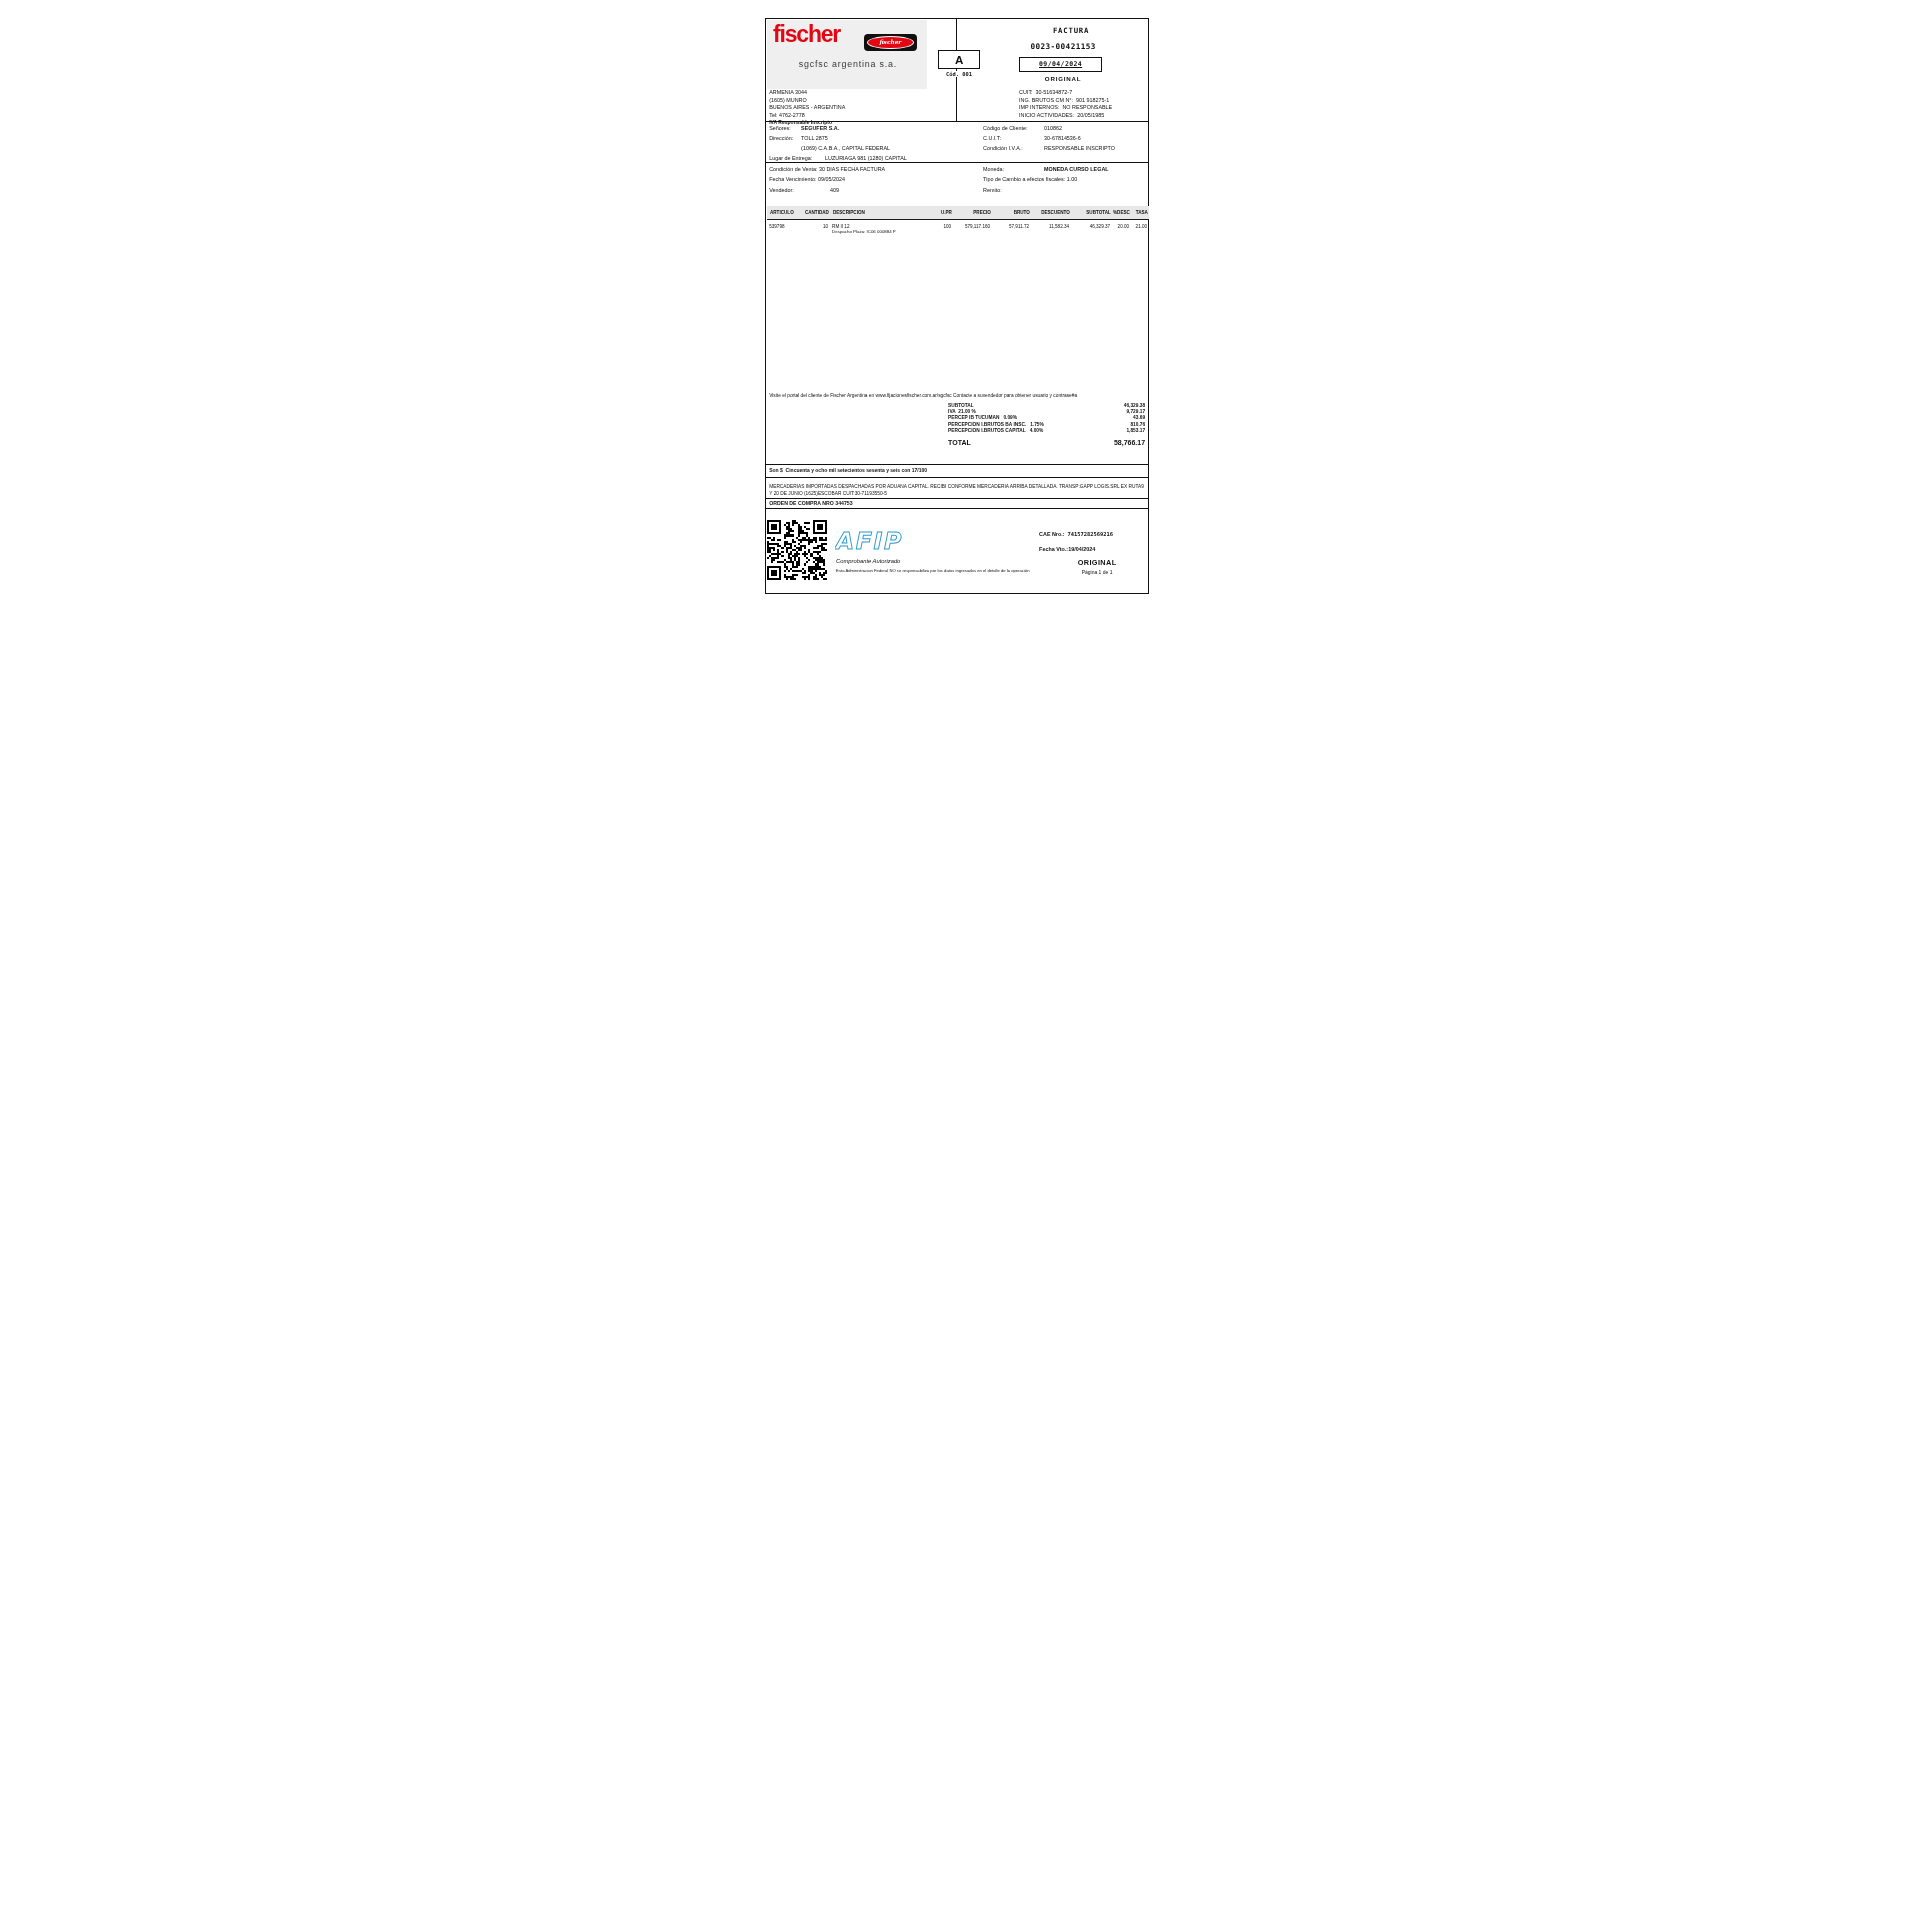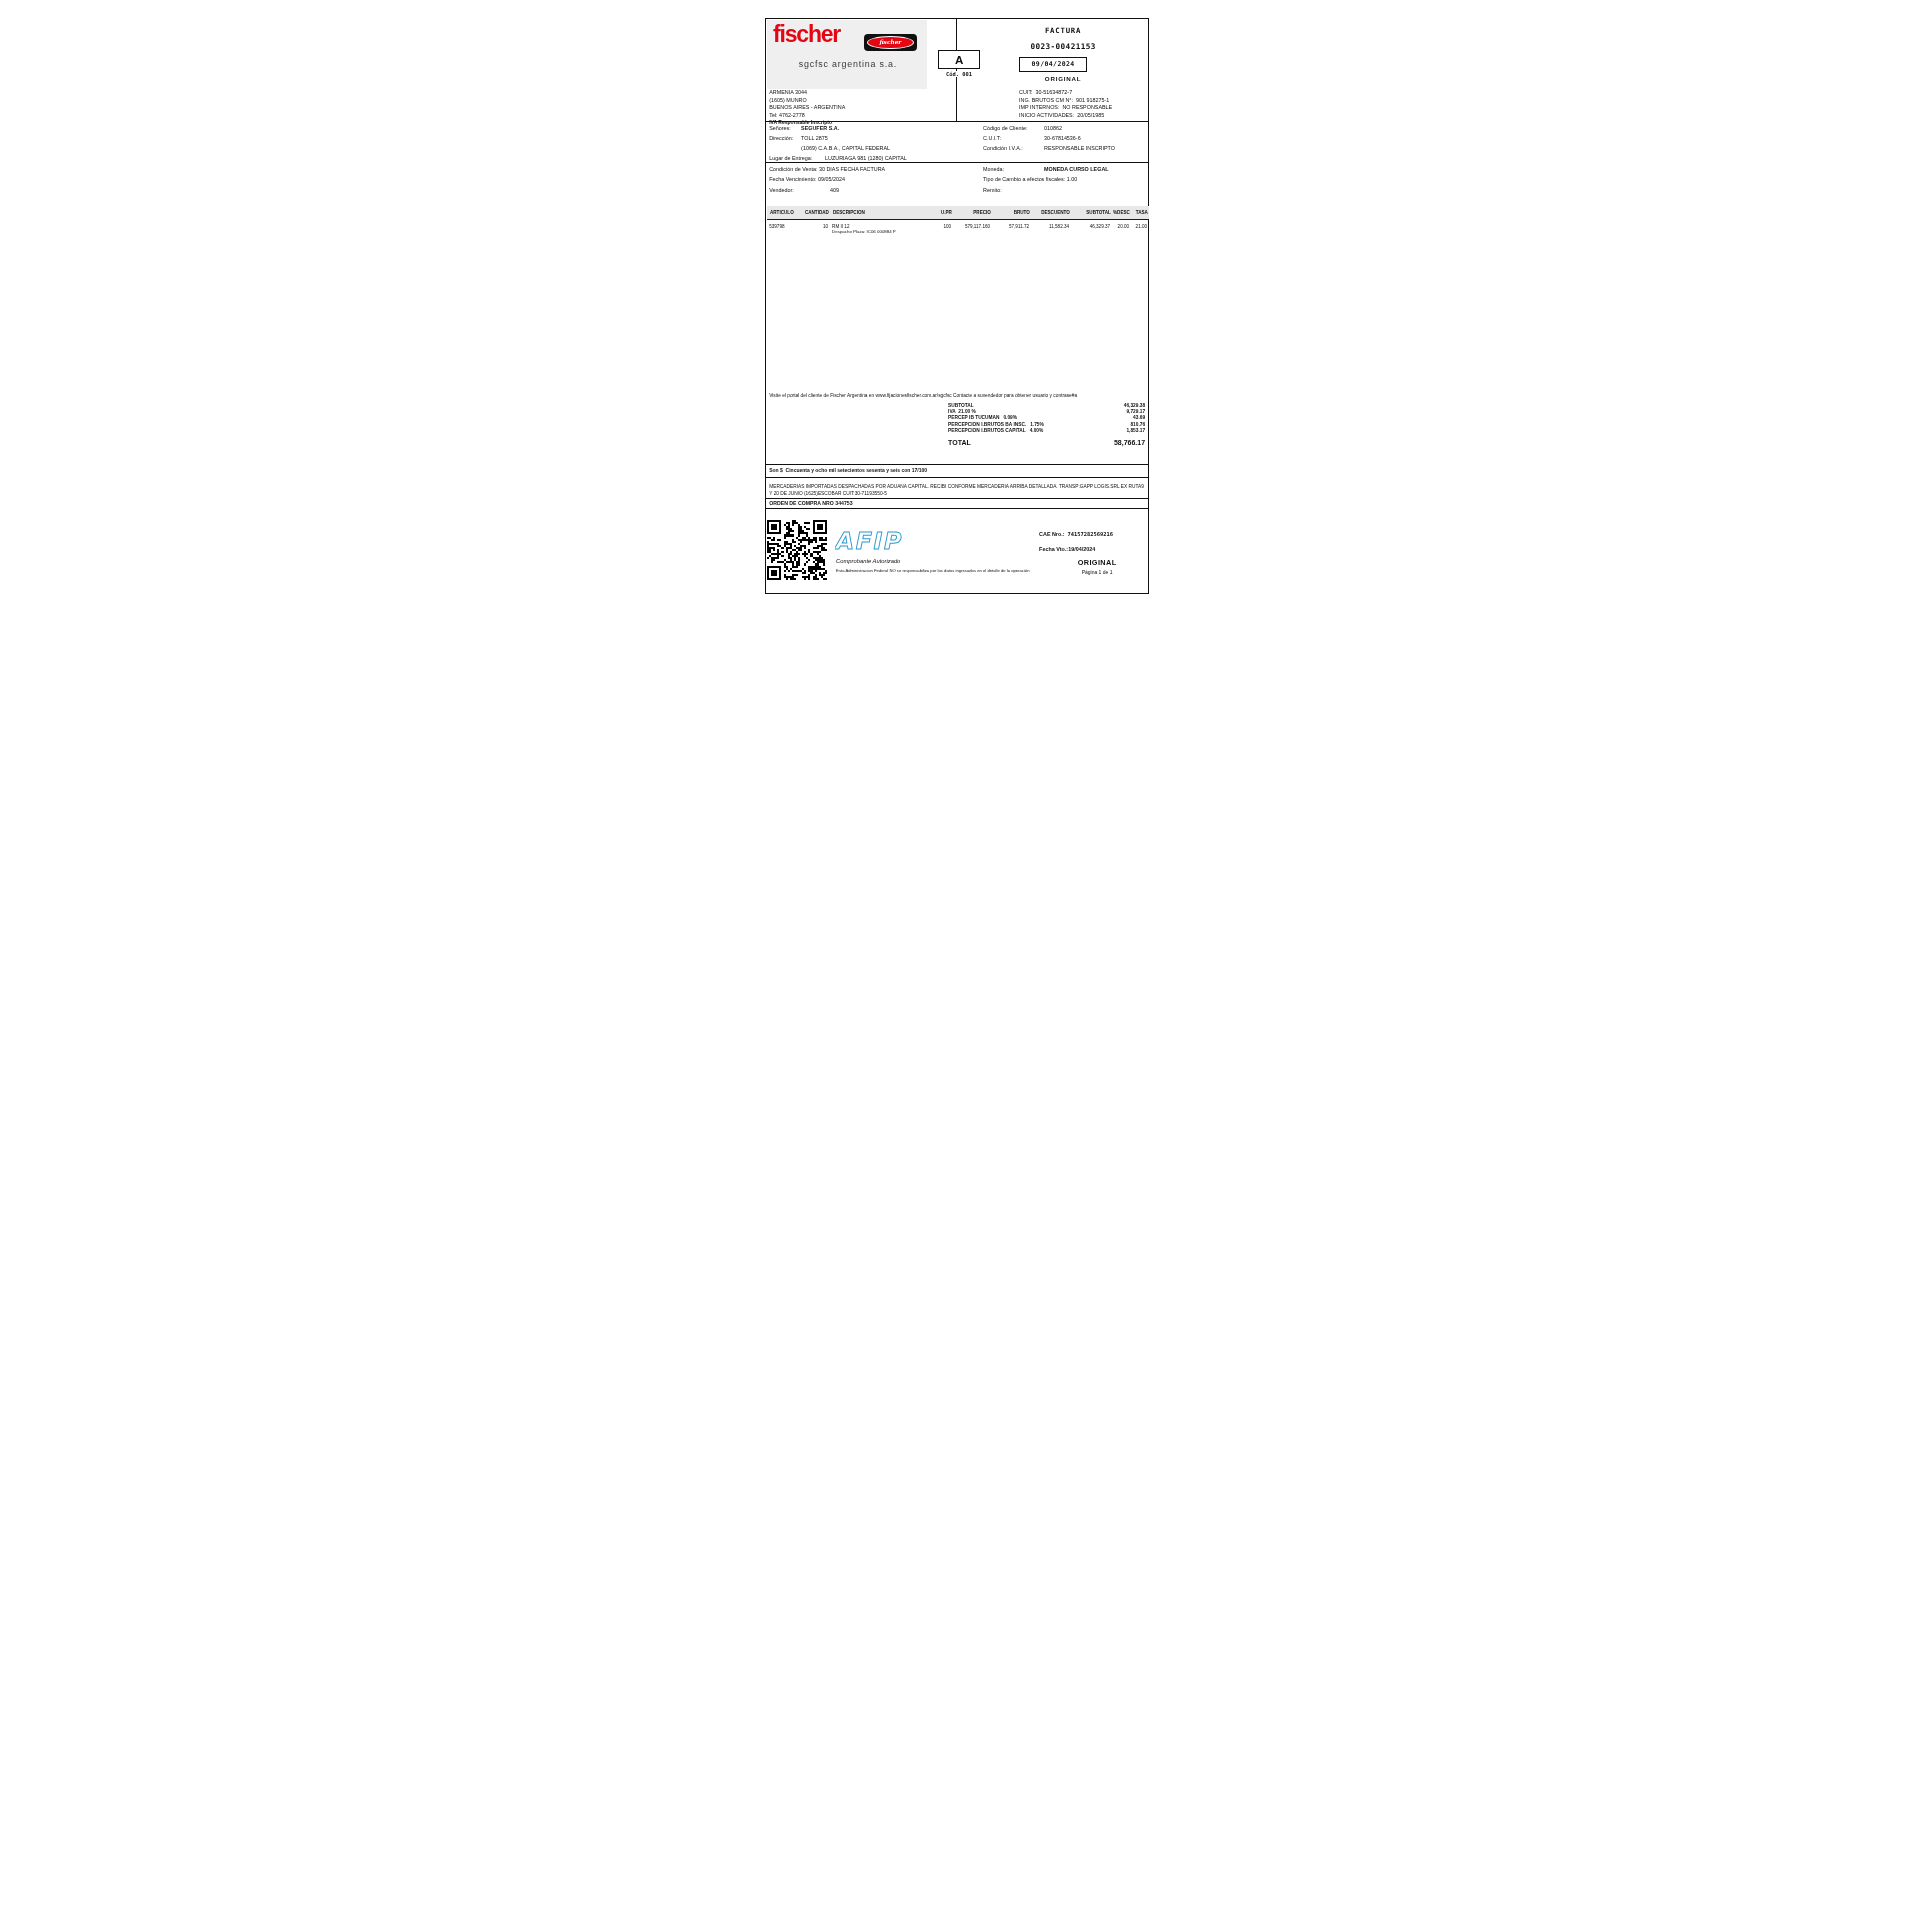--- a/index.html
+++ b/index.html
@@ -64,23 +64,23 @@
         </div>
       </div>
       <div class="fischer-sub">sgcfsc argentina s.a.</div>
     </div>
 
     <div class="a-box">
       <span>A</span>
     </div>
     <div class="cod-label mono b">Cód. 001</div>
 
-    <div class="abs b mono" style="left:216px; top:7px; width:162px; text-align:center; font-size:7.3px; letter-spacing:0.8px;">FACTURA</div>
+    <div class="abs b mono" style="left:224px; top:7px; width:162px; text-align:center; font-size:7.3px; letter-spacing:0.8px;">FACTURA</div>
     <div class="abs b mono" style="left:216px; top:23px; width:162px; text-align:center; font-size:7.7px; letter-spacing:0.4px;">0023-00421153</div>
-    <div class="abs" style="left:253px; top:38px; width:68px; height:14.6px; border:0.8px solid #111;">
+    <div class="abs" style="left:253px; top:38px; width:83px; height:14.6px; border:0.8px solid #111;text-decoration:underline;">
       <div class="b mono" style="line-height:13px; text-align:center; font-size:6.5px; letter-spacing:0.4px;">09/04/2024</div>
     </div>
     <div class="abs b" style="left:216px; top:56px; width:162px; text-align:center; font-size:6.2px; letter-spacing:0.8px;">ORIGINAL</div>
 
     <div class="abs fs14" style="left:3.1px; top:70px; line-height:7.5px;">
       <div>ARMENIA 3044</div>
       <div>(1605) MUNRO</div>
       <div>BUENOS AIRES - ARGENTINA</div>
       <div>Tel: 4762-2778</div>
       <div class="b" style="font-size:5px;">IVA Responsable Inscripto</div>

